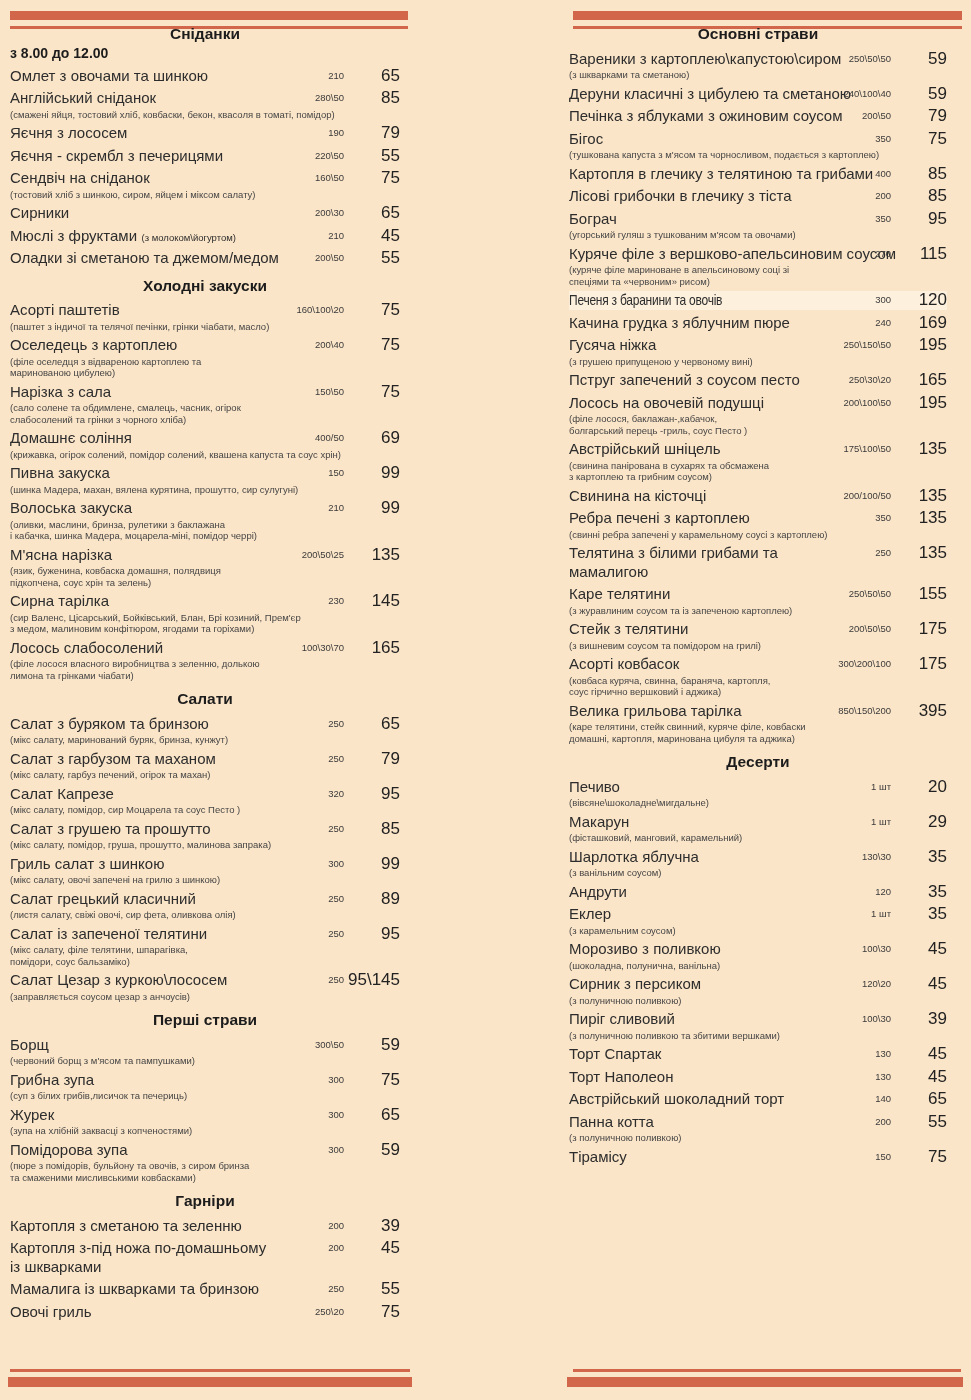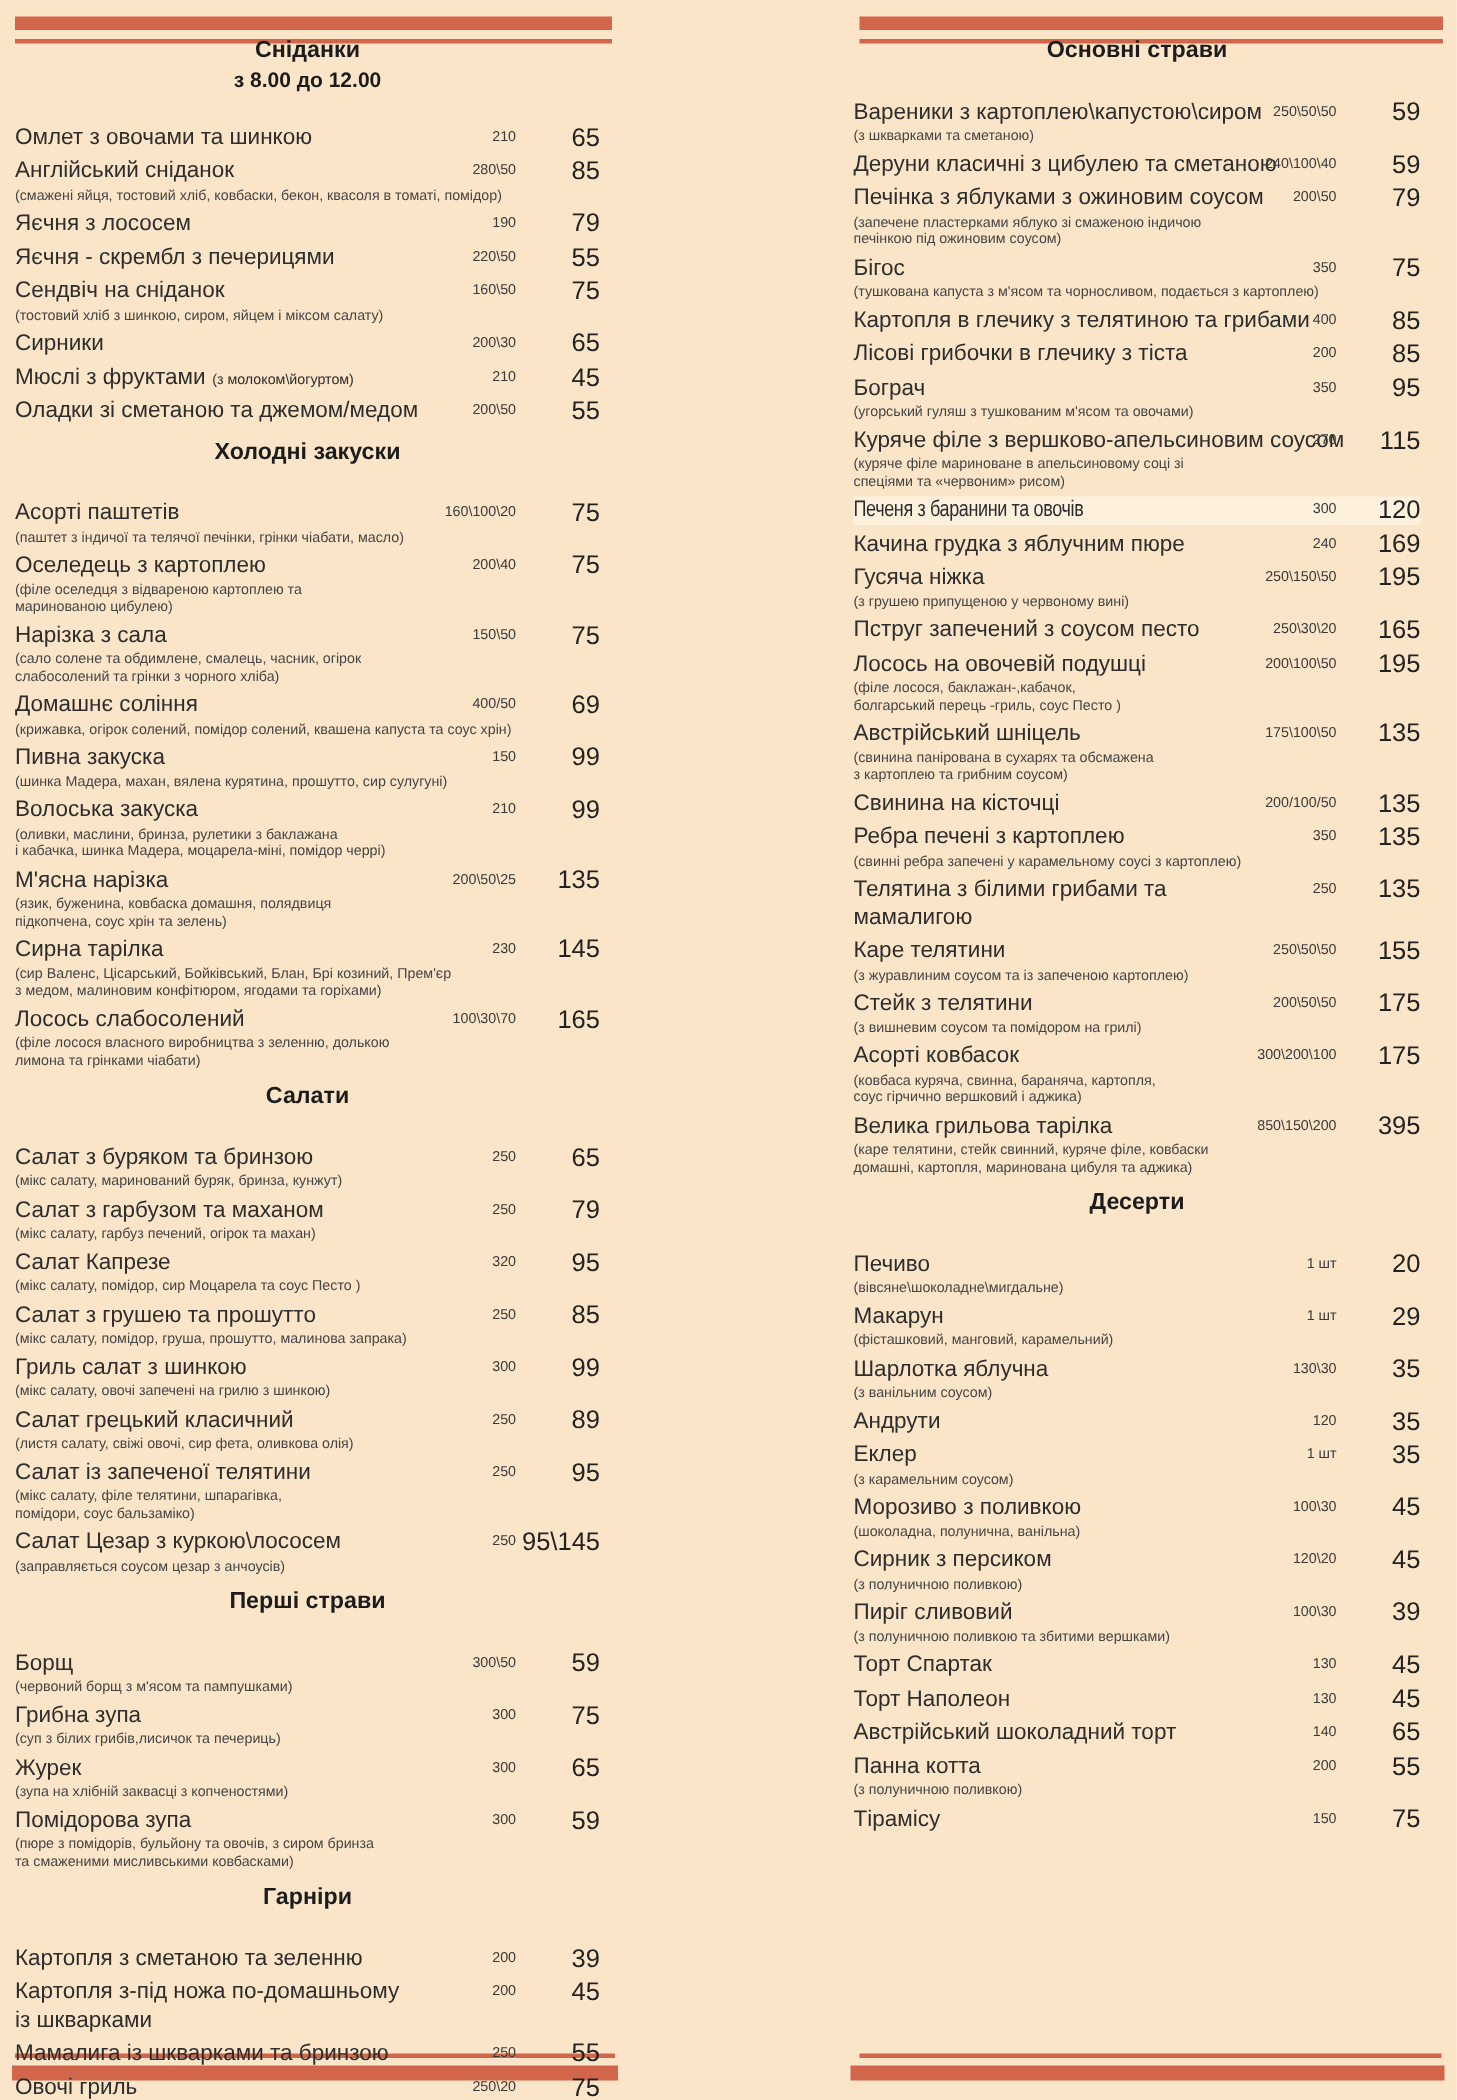--- a/index.html
+++ b/index.html
@@ -19,22 +19,22 @@
   .bar-bl-thin  { left:10px;  top:1369px; width:400px; height:3px;  }
   .bar-bl-thick { left:8px;   top:1377px; width:404px; height:10px; }
   .bar-br-thin  { left:573px; top:1369px; width:388px; height:3px;  }
   .bar-br-thick { left:567px; top:1377px; width:396px; height:10px; }
 
   .col { position:absolute; top:0; padding-top:16px; }
   .col-left  { left:10px;  width:390px; }
   .col-right { left:569px; width:378px; }
 
   .sec-header { text-align:center; font-weight:bold; font-size:15.5px; line-height:18.5px; color:#1c1c1c; margin:9px 0 3px; }
-  .sec-sub    { text-align:center; font-weight:bold; font-size:14px;   line-height:16px;   color:#1c1c1c; margin:-2px 0 3px; }
-  .sec-items  { margin-top:22px; }
+  .sec-sub    { text-align:left; font-weight:bold; font-size:14px;   line-height:16px;   color:#1c1c1c; margin:-2px 0 3px; }
+  .sec-items  { margin-top:6px; }
 
   .item { display:grid; grid-template-columns:1fr 56px 52px; column-gap:4px; align-items:start; margin-bottom:4px; }
   .item-main  { min-width:0; grid-column:1; }
   .item-name  { display:inline; font-size:15px; line-height:18.5px; white-space:pre; color:#2d2d2d; }
   .item-note  { font-size:9.5px; color:#2d2d2d; }
   .item-portion { grid-column:2; font-size:9.5px; line-height:17px; text-align:right; white-space:nowrap; color:#3a3a3a; }
   .item-price   { grid-column:3; font-size:17px; line-height:18.5px; text-align:right; white-space:nowrap; color:#222; }
   .item-desc    { grid-column:1 / -1; font-size:9.5px; line-height:11.5px; color:#454545; margin-top:1px; }
   .item-desc div { white-space:nowrap; }
 
@@ -345,24 +345,20 @@
           </div>
           <div class="item">
             <div class="item-main"><span class="item-name">Деруни класичні з цибулею та сметаною</span></div>
             <div class="item-portion">240\100\40</div>
             <div class="item-price">59</div>
           </div>
           <div class="item">
             <div class="item-main"><span class="item-name">Печінка з яблуками з ожиновим соусом</span></div>
             <div class="item-portion">200\50</div>
             <div class="item-price">79</div>
-            <div class="item-desc">
-              <div>(запечене пластерками яблуко зі смаженою індичою</div>
-              <div>печінкою під ожиновим соусом)</div>
-            </div>
           </div>
           <div class="item">
             <div class="item-main"><span class="item-name">Бігос</span></div>
             <div class="item-portion">350</div>
             <div class="item-price">75</div>
             <div class="item-desc">
               <div>(тушкована капуста з м'ясом та чорносливом, подається з картоплею)</div>
             </div>
           </div>
           <div class="item">

